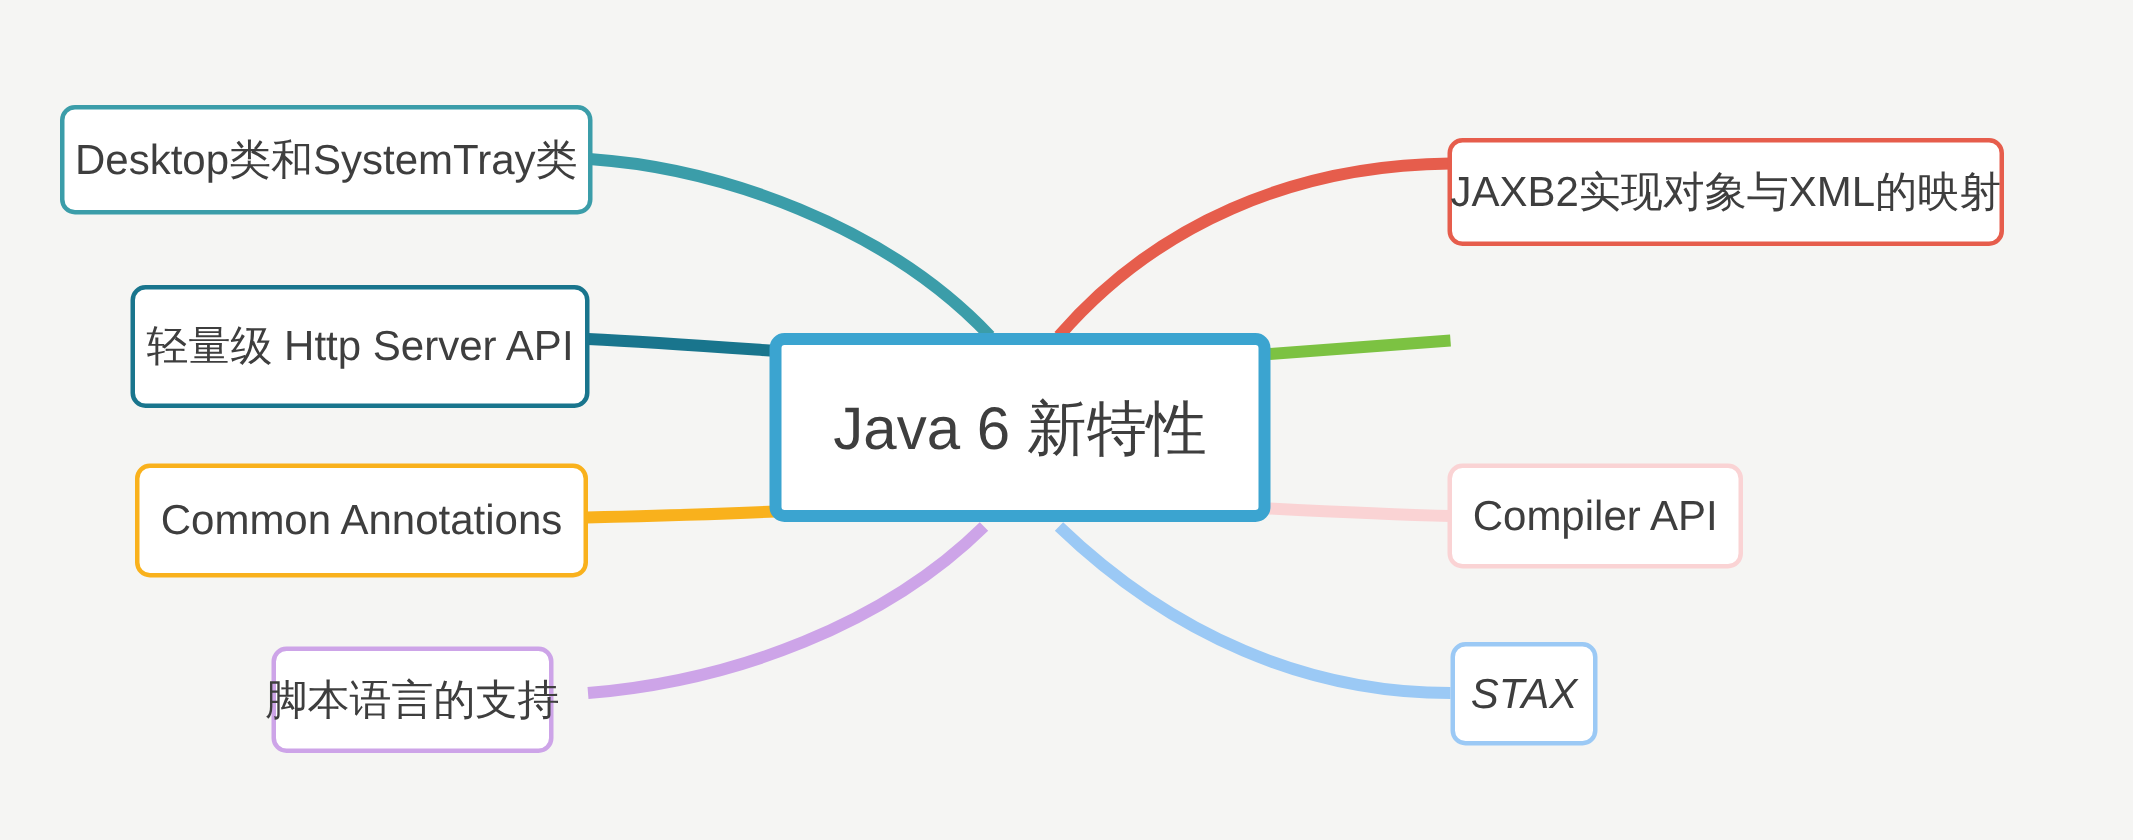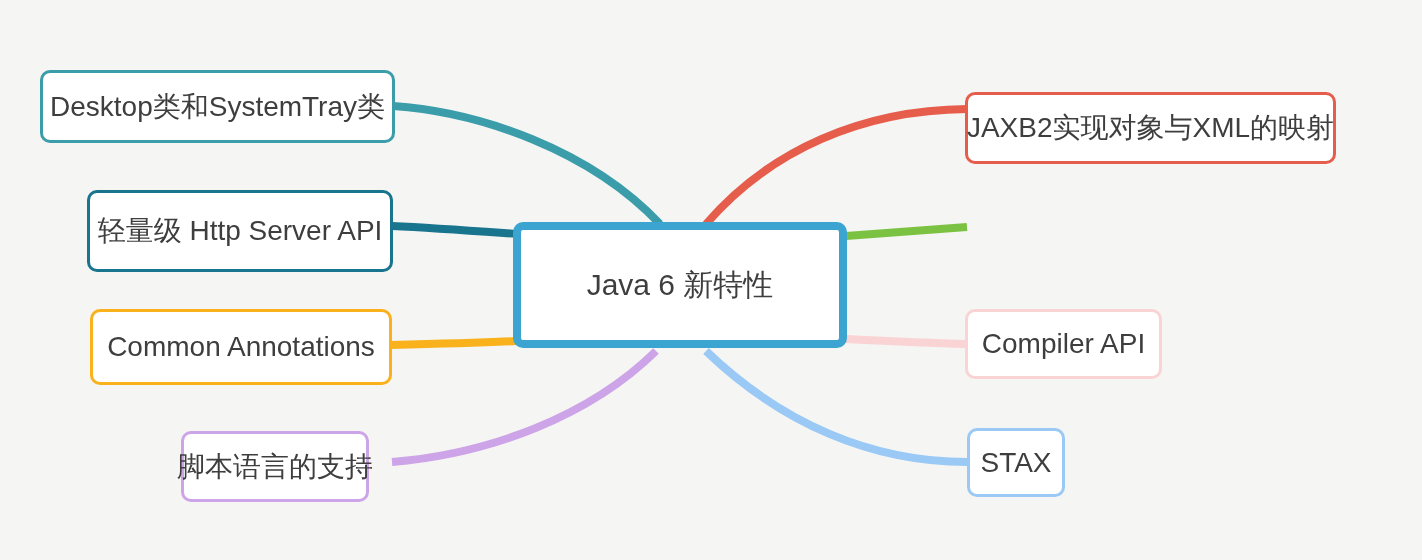--- a/index.html
+++ b/index.html
@@ -32,32 +32,32 @@
     align-items: center;
     justify-content: center;
     font-size: 28px;
     color: #3e3e3e;
     white-space: nowrap;
     cursor: default;
   }
   .node.root {
     border-width: 8px;
     border-radius: 10px;
-    font-size: 30px;
+    font-size: 40px;
   }
   
   .root { left: 513px; top: 222px; width: 334px; height: 126px; }
   .n1   { left: 40px;  top: 70px;  width: 355px; height: 73px;  }
   .n2   { left: 87px;  top: 190px; width: 306px; height: 82px;  }
   .n3   { left: 90px;  top: 309px; width: 302px; height: 76px;  }
   .n4   { left: 181px; top: 431px; width: 188px; height: 71px; align-items: center;  }
   .r1   { left: 965px; top: 72px;  width: 371px; height: 72px;  }
   .r2   { left: 965px; top: 191px; width: 257px; height: 70px;  }
   .r3   { left: 965px; top: 309px; width: 197px; height: 70px;  }
-  .r4   { left: 967px; top: 428px; width: 98px;  height: 69px;  }
+  .r4   { left: 967px; top: 428px; width: 98px;  height: 69px; font-style: italic;  }
 </style>
 </head>
 <body style="background: rgb(245, 245, 243);">
 
 <div class="mindmap">
 
   <svg class="edges" viewBox="0 0 1422 560" xmlns="http://www.w3.org/2000/svg">
     <path d="M 393 106 C 480 112, 590 150, 660 224" style="stroke: rgb(59, 157, 169);"></path>
     <path d="M 392 226 C 435 228, 475 231, 517 234" style="stroke: rgb(25, 117, 141);"></path>
     <path d="M 391 345 C 435 344, 475 343, 517 341" style="stroke: rgb(249, 177, 28);"></path>

